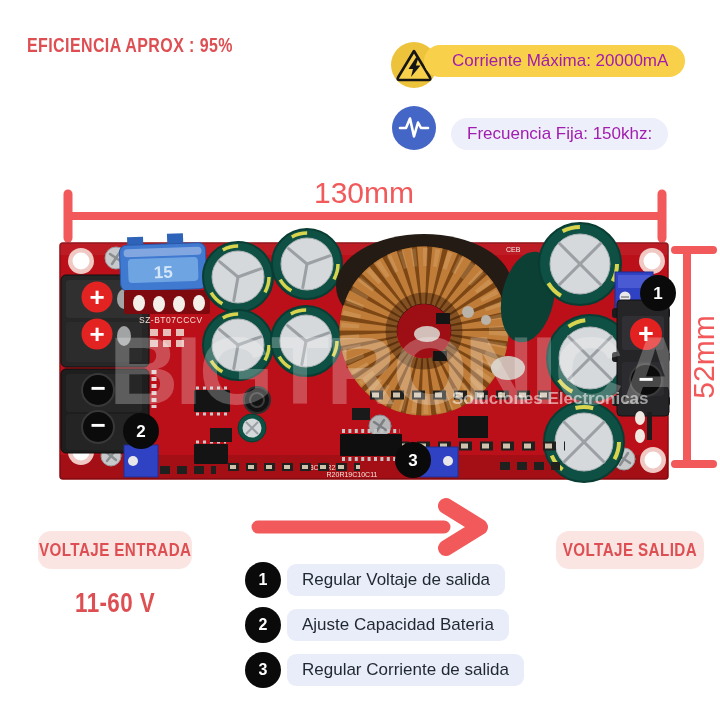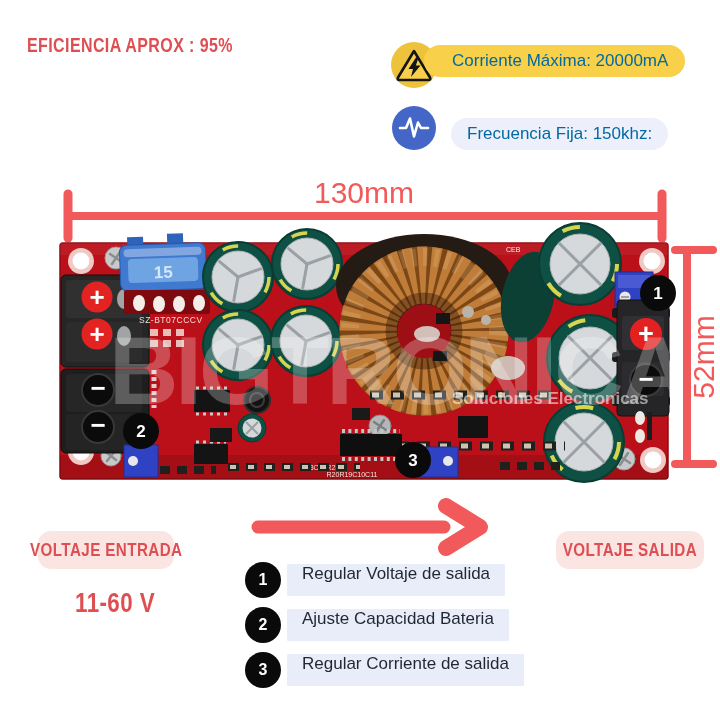--- a/index.html
+++ b/index.html
@@ -6,24 +6,24 @@
   .stage{position:relative;width:720px;height:720px;background:#fff;overflow:hidden;
          font-family:"Liberation Sans",sans-serif;}
   .abs{position:absolute;}
   .condensed{display:inline-block;transform:scaleX(.8);transform-origin:left center;
              font-weight:bold;letter-spacing:.5px;white-space:nowrap;}
   .condensed.center{transform-origin:center center;}
   .red-head{color:#dd4f52;}
   .eff{left:27px;top:34px;font-size:20px;}
   .badge-circle{border-radius:50%;display:flex;align-items:center;justify-content:center;}
   .pill{border-radius:16px;display:flex;align-items:center;white-space:nowrap;
-        font-size:17px;color:#0369a1;}
+        font-size:17px;color:#a21caf;}
   .pill-yellow{background:#f8d04a;}
   .pill-lav{background:#edf0fb;margin-top:8px;}
-  .legend-pill{background:#e9edf9;border-radius:1px;height:32px;display:flex;
+  .legend-pill{background:#e9edf9;border-radius:9px;height:32px;display:flex;align-items:center;
                padding:0 15px;font-size:17px;color:#1f2730;white-space:nowrap;}
   .legend-num{width:36px;height:36px;border-radius:50%;background:#0a0a0a;color:#fff;
               display:flex;align-items:center;justify-content:center;font-size:16px;font-weight:bold;}
   .io-pill{background:#fbe5e3;border-radius:13px;height:38px;display:flex;align-items:center;
            justify-content:center;}
   .io-pill span{font-size:19px;}
   .io-val{text-align:center;font-size:28px;}
   svg text{font-family:"Liberation Sans",sans-serif;}
 </style>
 </head>
@@ -363,21 +363,21 @@
     <span>Ajuste Capacidad Bateria</span>
   </div>
 
   <div class="abs legend-num" style="left:245px;top:652px;">
     <span>3</span>
   </div>
   <div class="abs legend-pill" style="left:287px;top:654px;">
     <span>Regular Corriente de salida</span>
   </div>
 
-  <div class="abs io-pill" style="left:38px;top:531px;width:136px;">
+  <div class="abs io-pill" style="left:38px;top:531px;width:154px;">
     <span class="condensed center red-head">VOLTAJE ENTRADA</span>
   </div>
   <div class="abs io-val red-head" style="left:38px;top:587px;width:154px;">
     <span class="condensed center">11-60 V</span>
   </div>
 
   <div class="abs io-pill" style="left:556px;top:531px;width:148px;">
     <span class="condensed center red-head">VOLTAJE SALIDA</span>
   </div>
 

